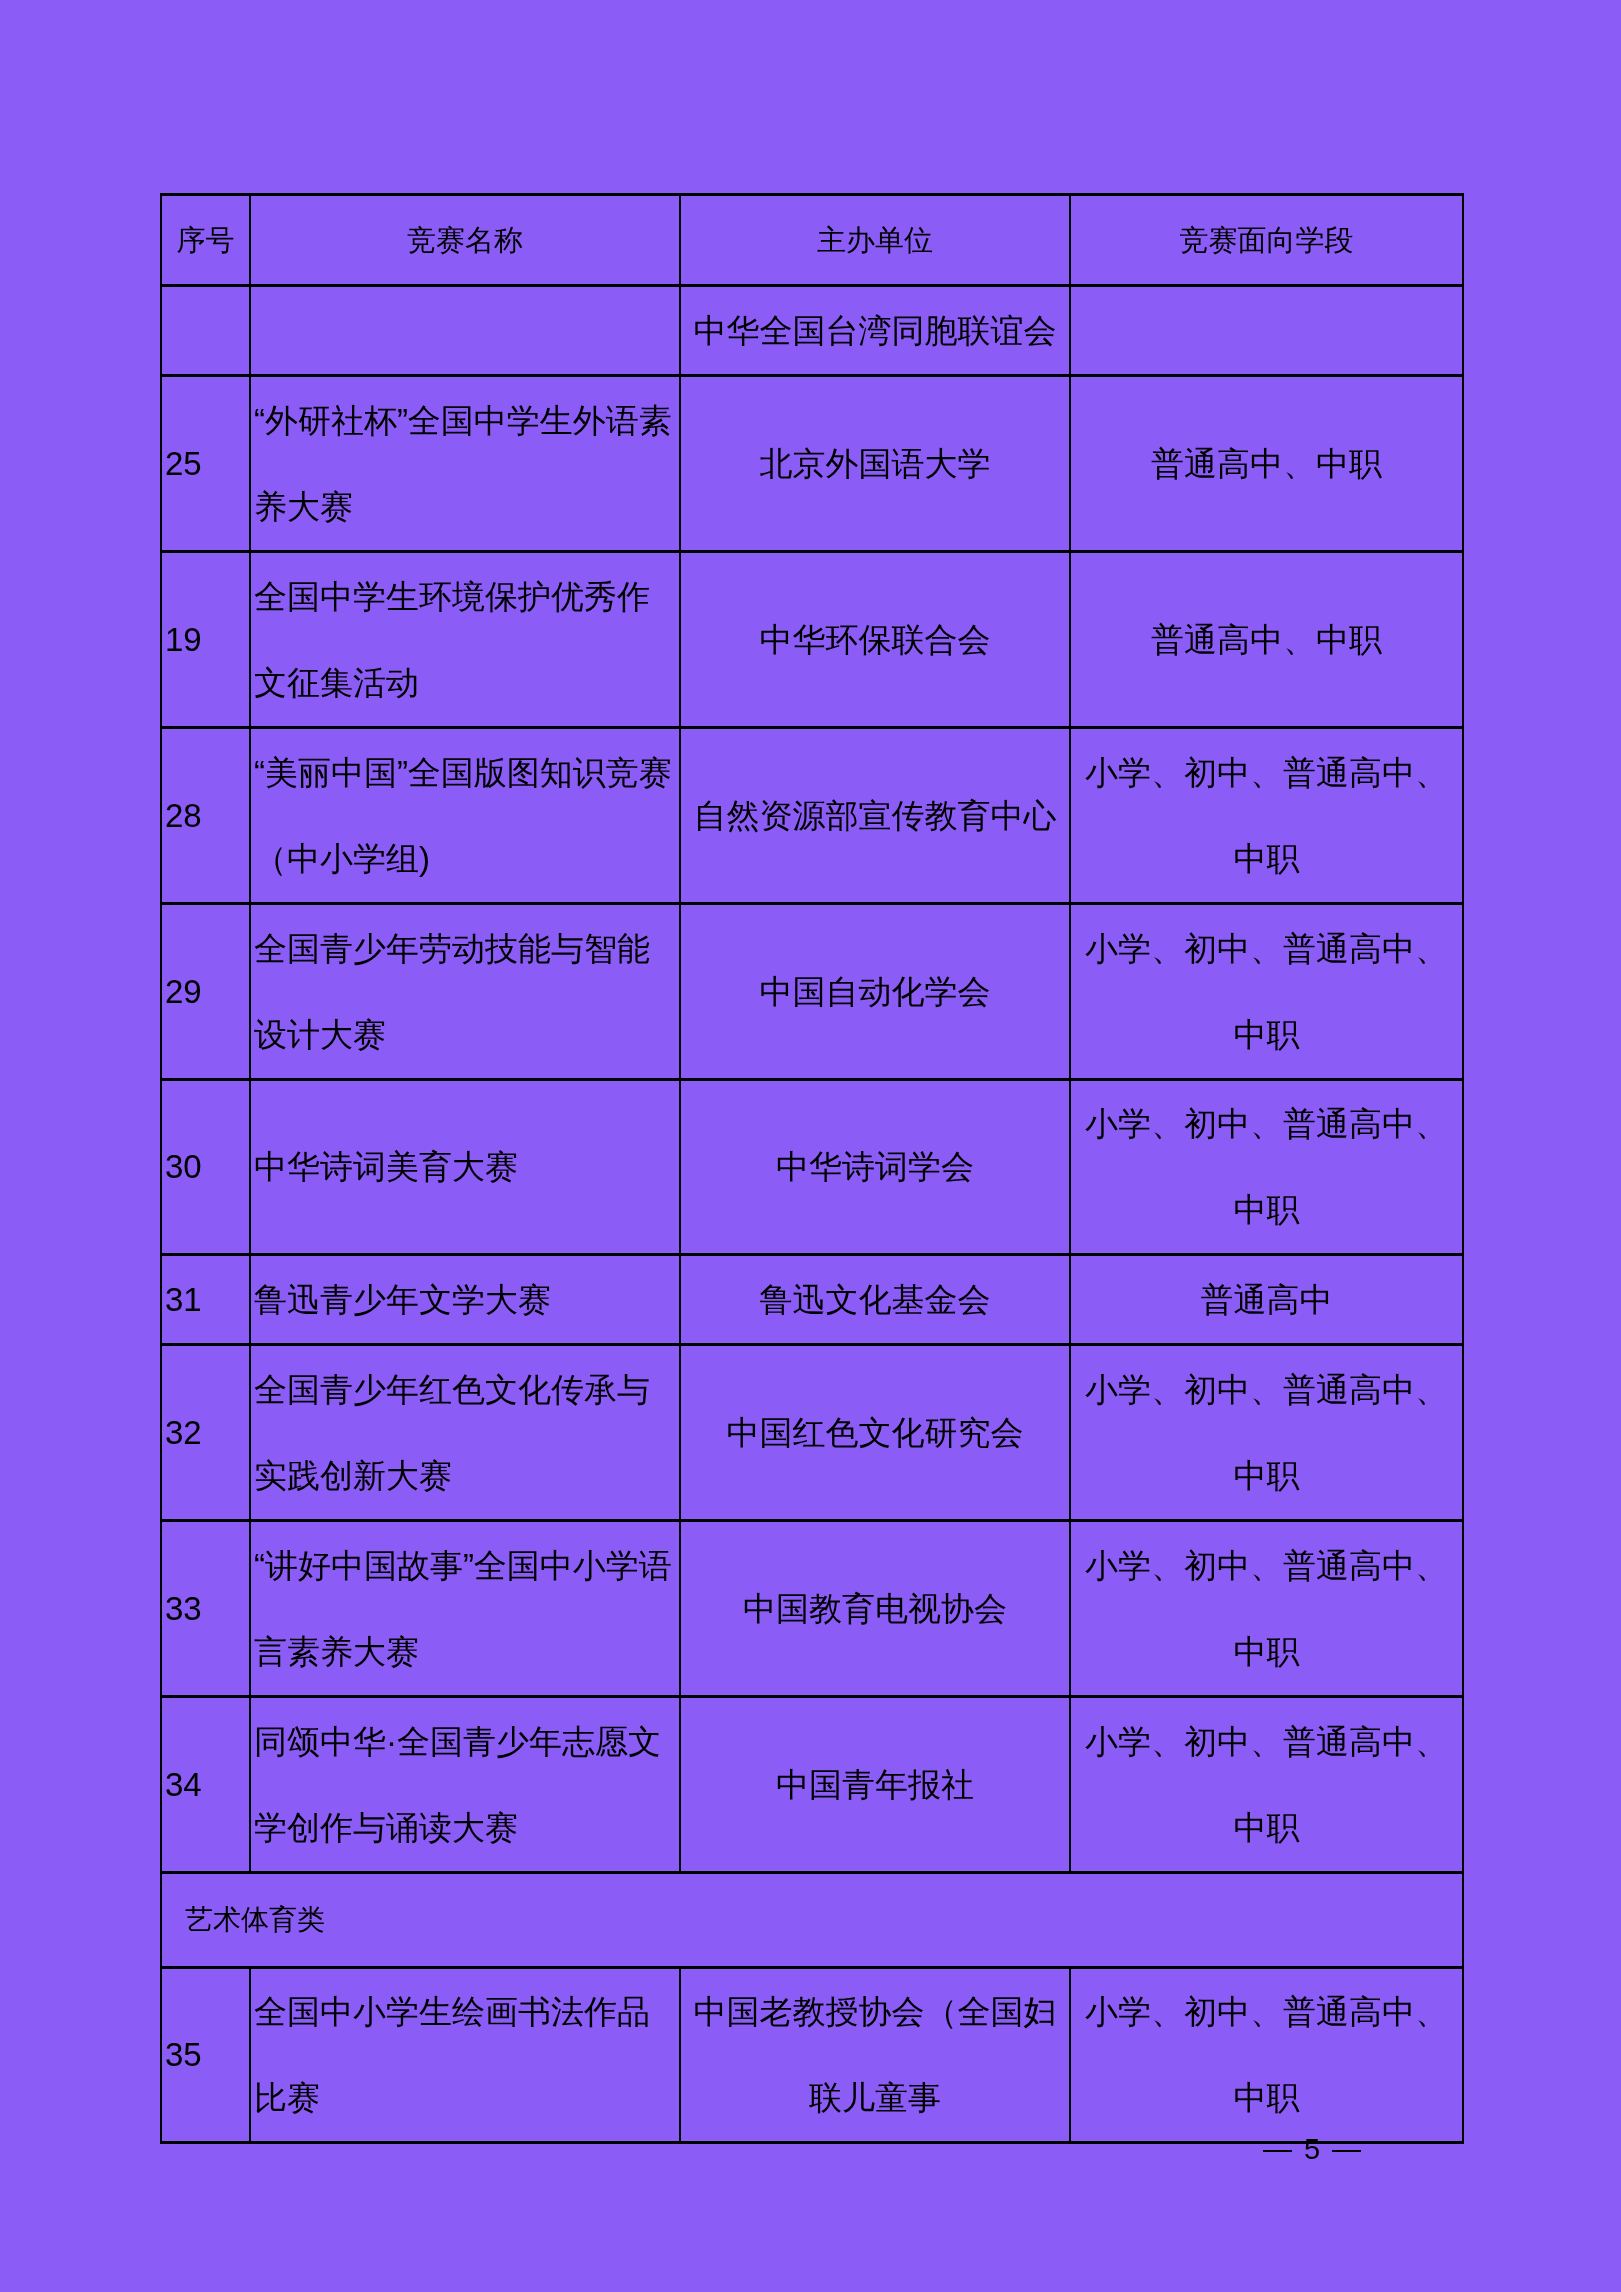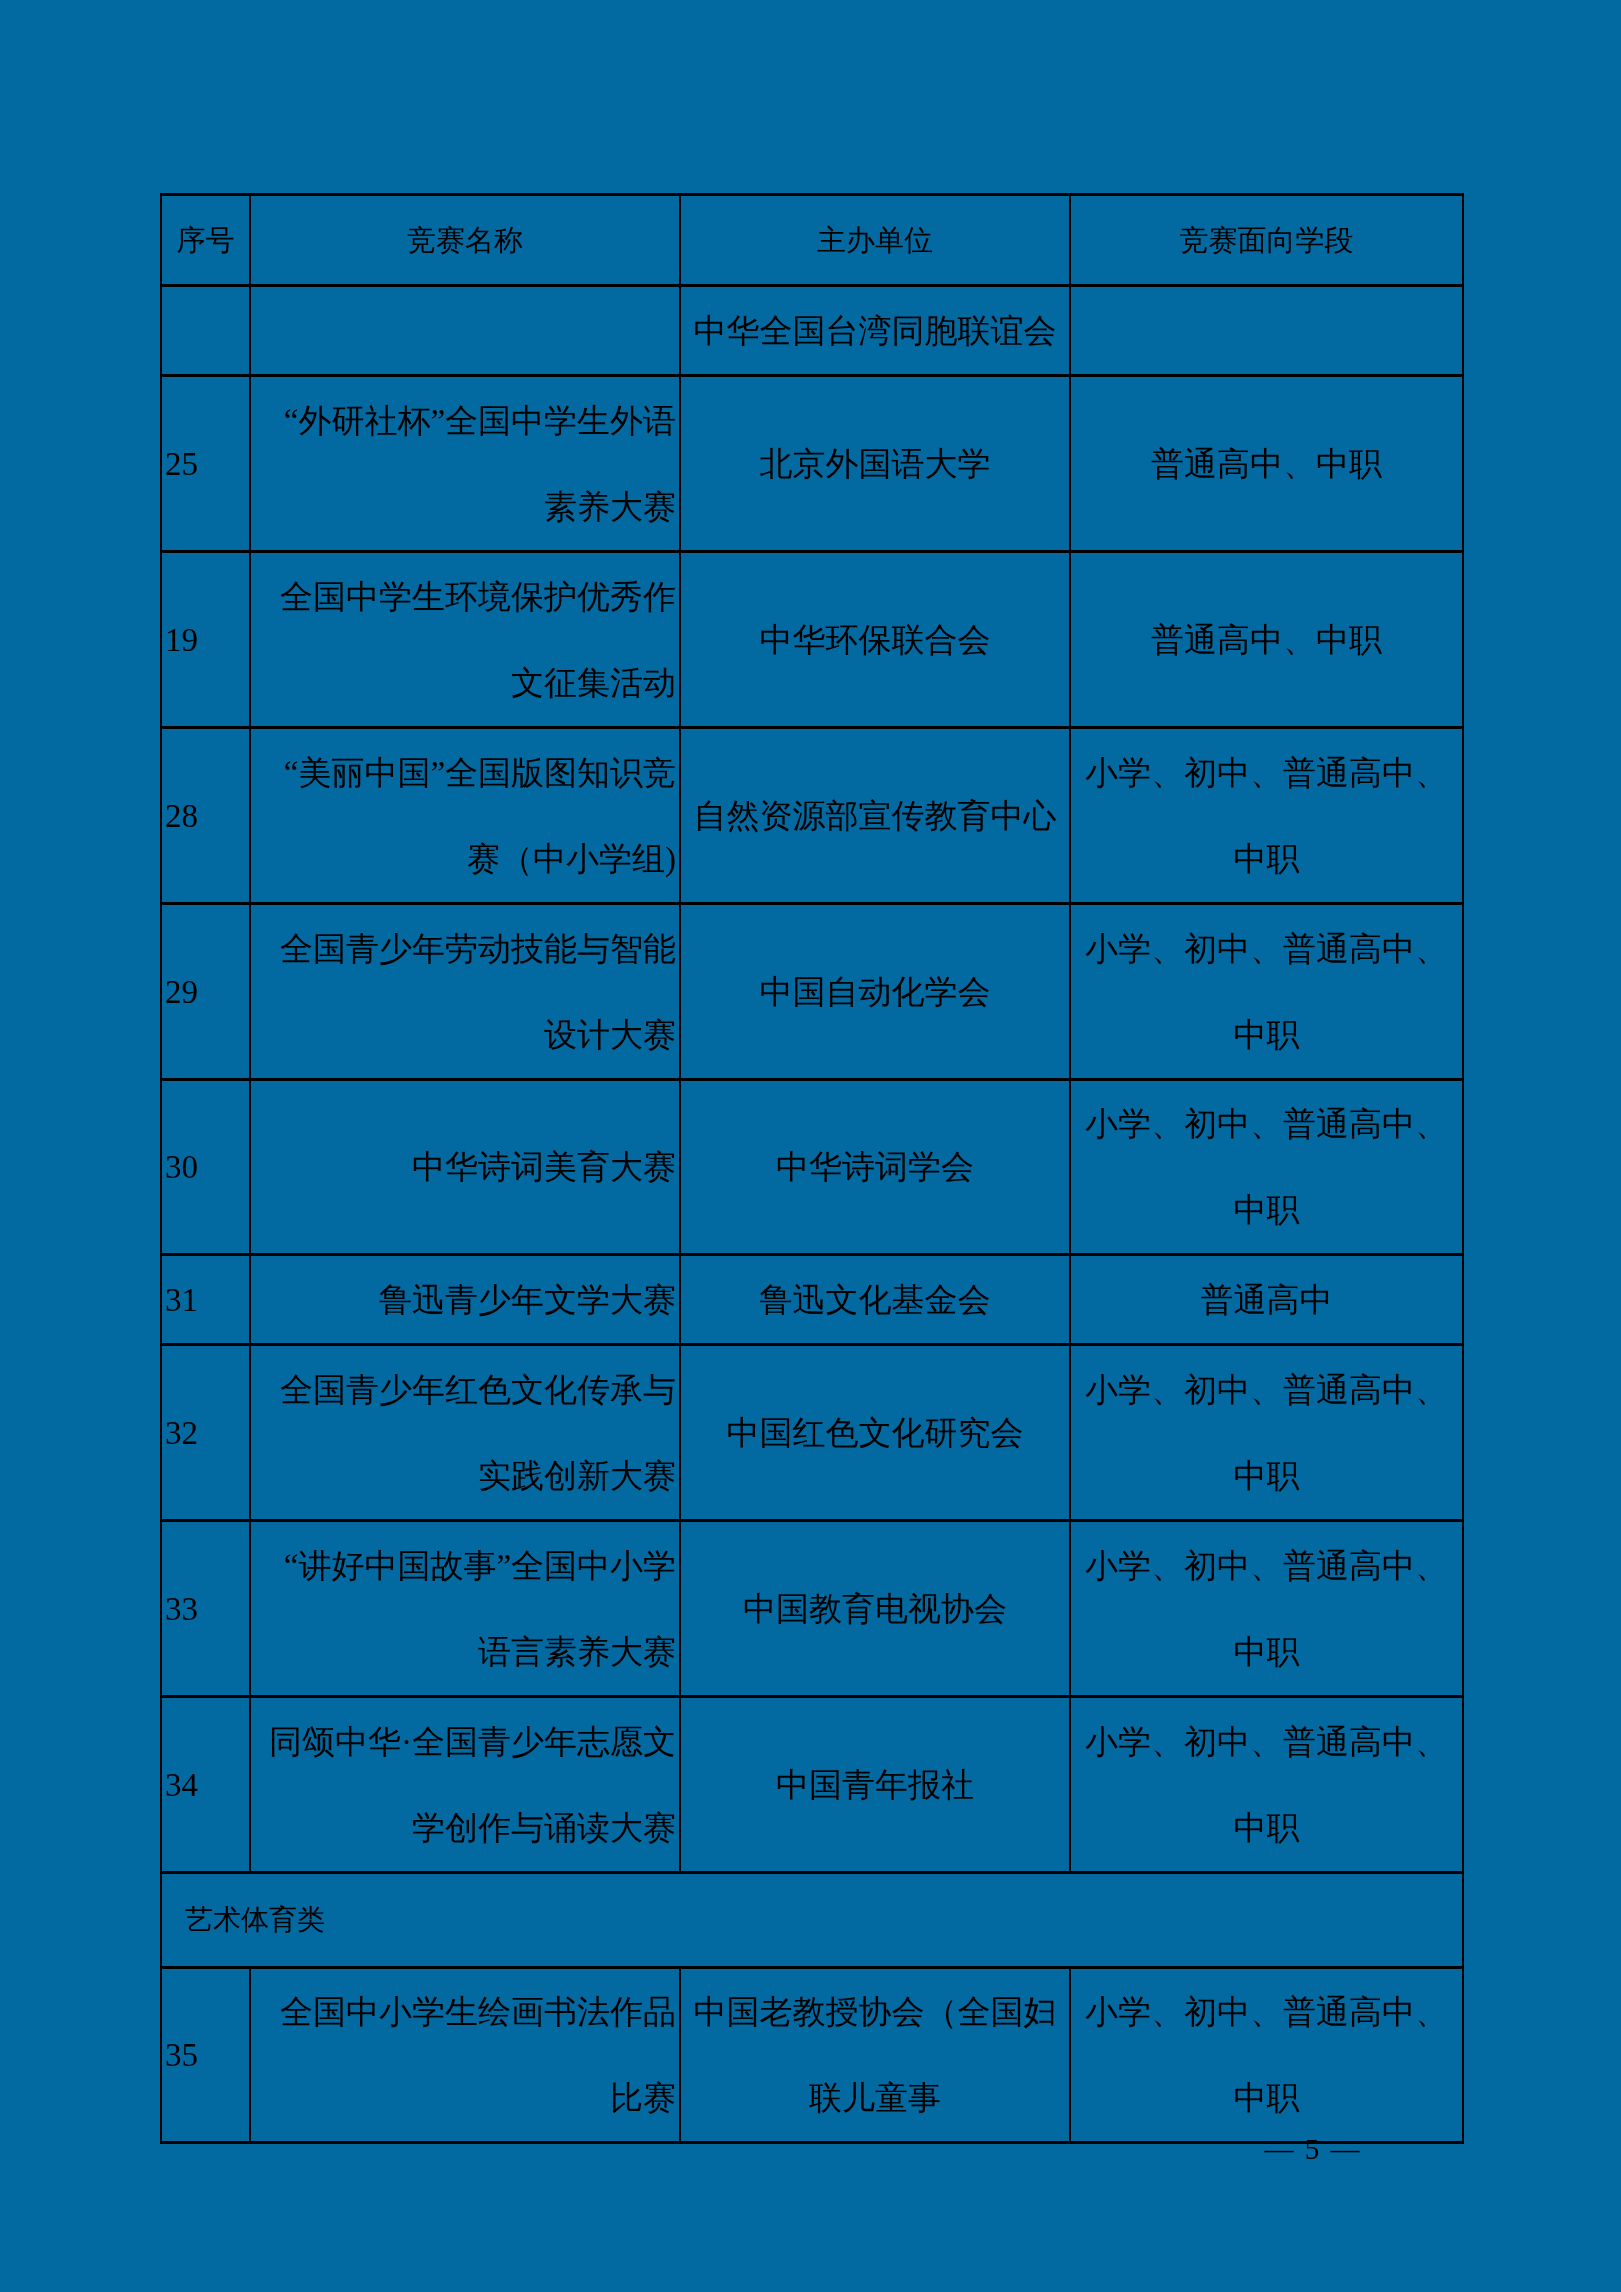--- a/index.html
+++ b/index.html
@@ -1,21 +1,21 @@
 <!DOCTYPE html>
 <html><head>
 <meta charset="utf-8">
 <style>
   html,body{margin:0;padding:0;background:#888;}
   .page{
     position:relative;
     width:1621px;
     height:2293px;
-    background:#0369a1;
-    font-family:Liberation Serif, serif;
+    background:#8b5cf6;
+    font-family:Liberation Sans, sans-serif;
     color:#000;
     overflow:hidden;
   }
   table.comp-table{
     position:absolute;
     left:160px;
     top:193px;
     width:1303px;
     border-collapse:collapse;
     table-layout:fixed;
@@ -42,21 +42,21 @@
     text-align:center;
     padding:0 3.9px;
   }
   .comp-table td{
     font-size:33px;
     padding:0 2.9px;
   }
   tr.short td{height:87px;}
   tr.tall td{height:173px;}
   td.index-cell{text-align:left;}
-  td.name-cell{text-align:right;}
+  td.name-cell{text-align:left;}
   td.org-cell{text-align:center;padding:0 1px;}
   td.stage-cell{text-align:center;}
   td.section-cell{
     height:92px;
     text-align:left;
     padding-left:23px;
     font-size:28px;
   }
   .page-number{
     position:absolute;

